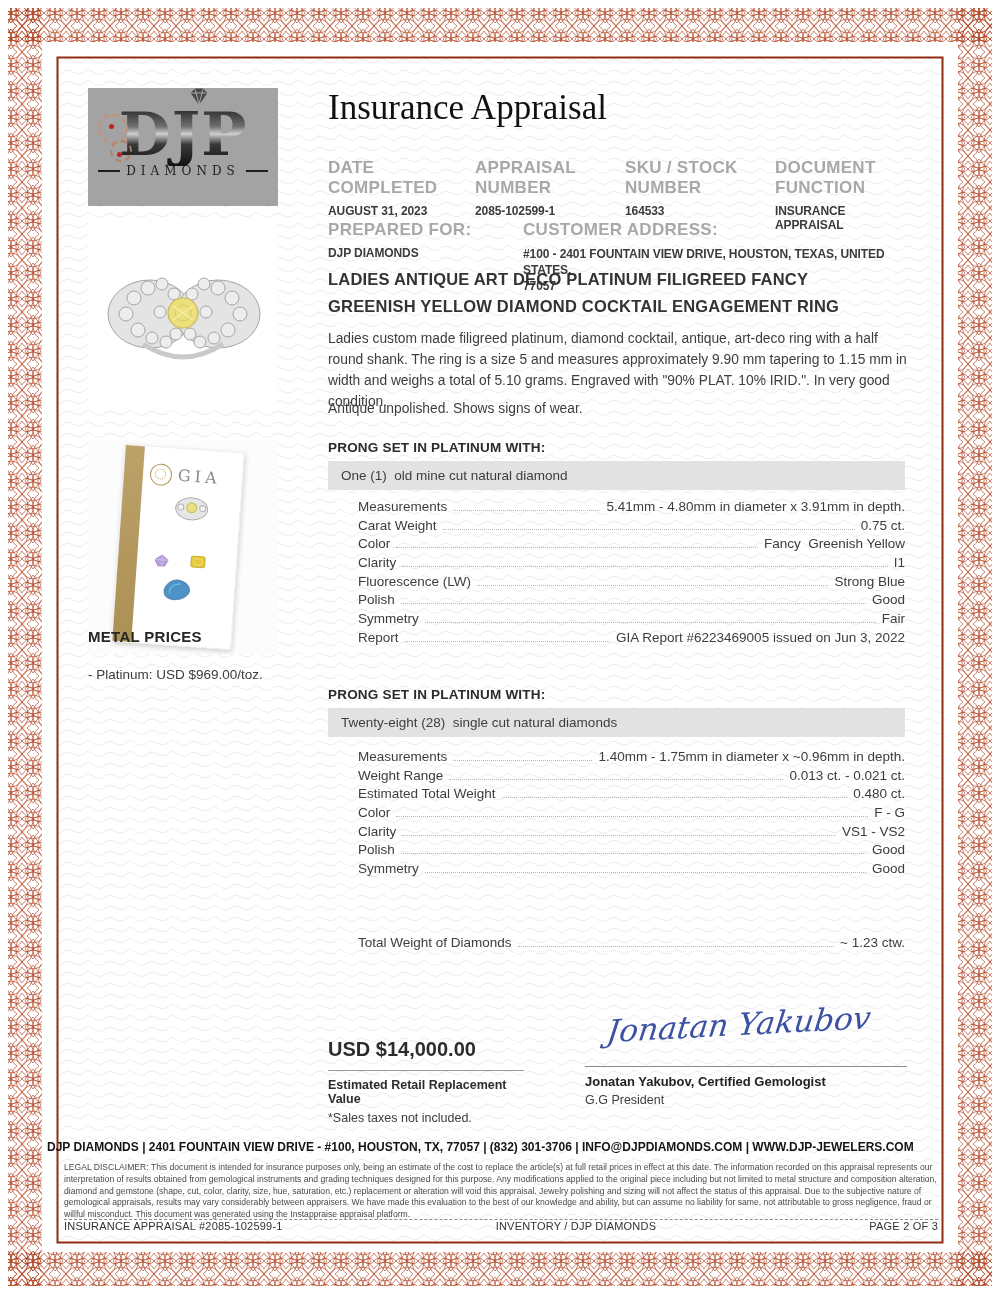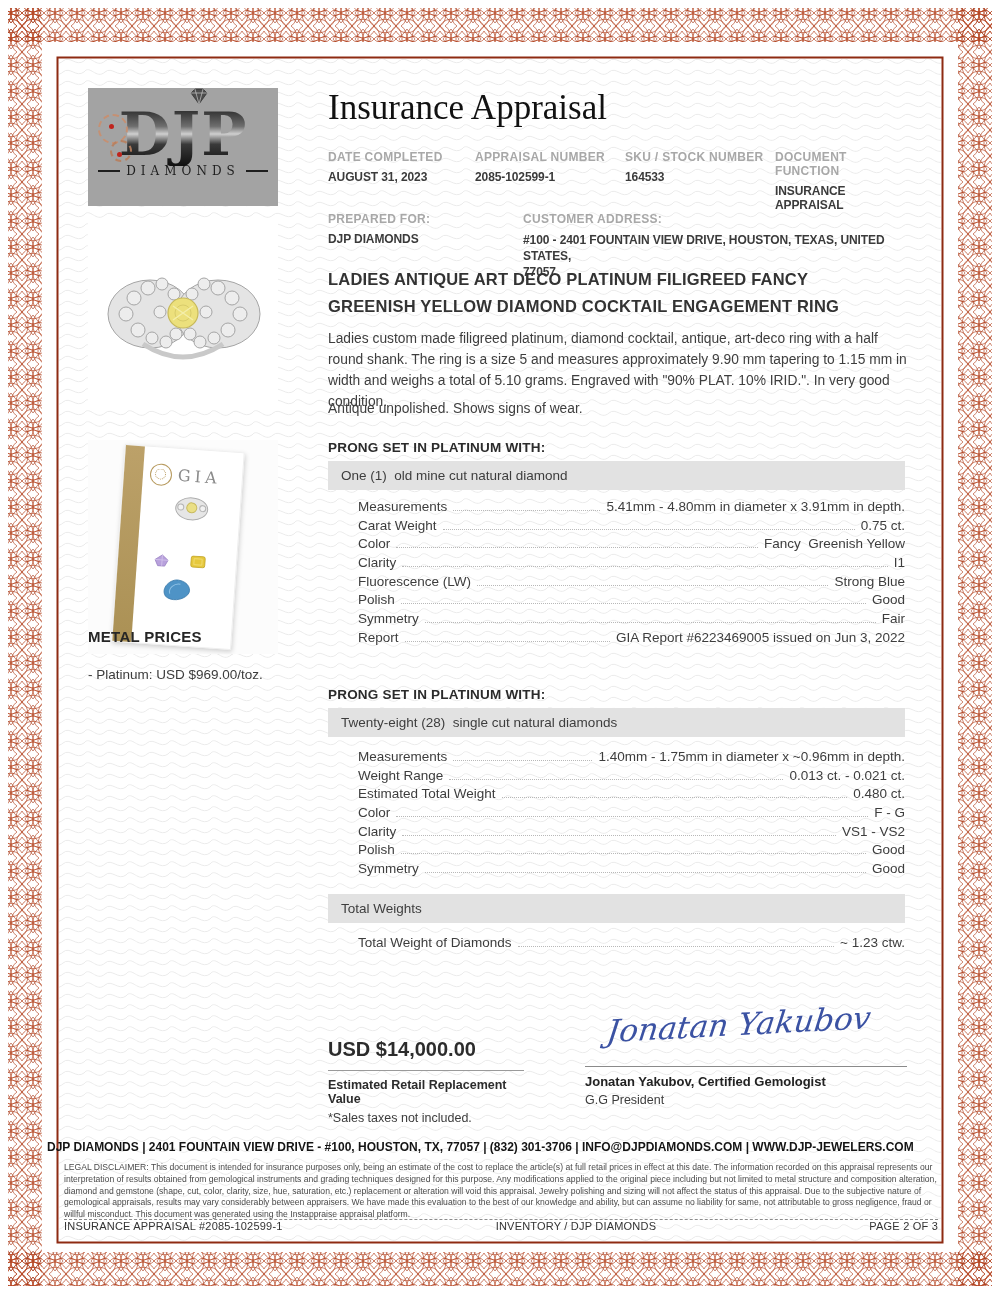--- a/index.html
+++ b/index.html
@@ -39,21 +39,21 @@
   .gia-name{position:absolute;left:54px;top:17px;font-family:"DejaVu Serif","Liberation Serif",serif;
             font-size:16px;letter-spacing:4px;color:#8a8a8a;}
   .metal{left:88px;top:628px;width:230px;}
   .metal-h{font-size:15px;font-weight:bold;color:#262626;letter-spacing:.3px;}
   .metal-line{margin-top:22px;font-size:13.5px;color:#3c3c3c;}
 
   
   .doc-title{left:328px;top:88px;font-family:"Liberation Serif",serif;font-size:35px;color:#111;}
   .fields{left:328px;top:150px;width:580px;display:flex;}
   .f1{width:147px;} .f2{width:150px;} .f3{width:150px;} .f4{flex:1;}
-  .flabel{font-size:12px;font-weight:bold;color:#a8a8a8;letter-spacing:.3px;}
+  .flabel{font-size:17px;font-weight:bold;color:#a8a8a8;letter-spacing:.3px;margin-top:8px;}
   .fvalue{margin-top:6px;font-size:12px;font-weight:bold;color:#3b3b3b;letter-spacing:-.1px;}
   .prepared{left:328px;top:212px;width:580px;display:flex;}
   .p1{width:195px;} .p2{flex:1;}
   .addr{white-space:pre-line;line-height:16px;}
 
   
   .item-title{left:328px;top:266px;width:580px;font-size:16.5px;font-weight:bold;color:#333;
               line-height:27px;letter-spacing:.2px;white-space:pre-line;}
   .item-desc{left:328px;top:328px;width:584px;font-size:13.8px;color:#3e3e3e;line-height:21px;}
   .item-note{left:328px;top:401px;width:584px;font-size:13.8px;color:#3e3e3e;}
@@ -323,21 +323,20 @@
         <span class="dots"></span>
         <span class="rv">Good</span>
       </div>
     <div class="row">
         <span class="rl">Symmetry</span>
         <span class="dots"></span>
         <span class="rv">Good</span>
       </div>
   </div>
 
-  <div class="abs banner b3">Total Weights</div>
   <div class="abs rows r3">
     <div class="row">
         <span class="rl">Total Weight of Diamonds</span>
         <span class="dots"></span>
         <span class="rv">~ 1.23 ctw.</span>
       </div>
   </div>
 
   <div class="abs price-block">
     <div class="price">USD $14,000.00</div>

